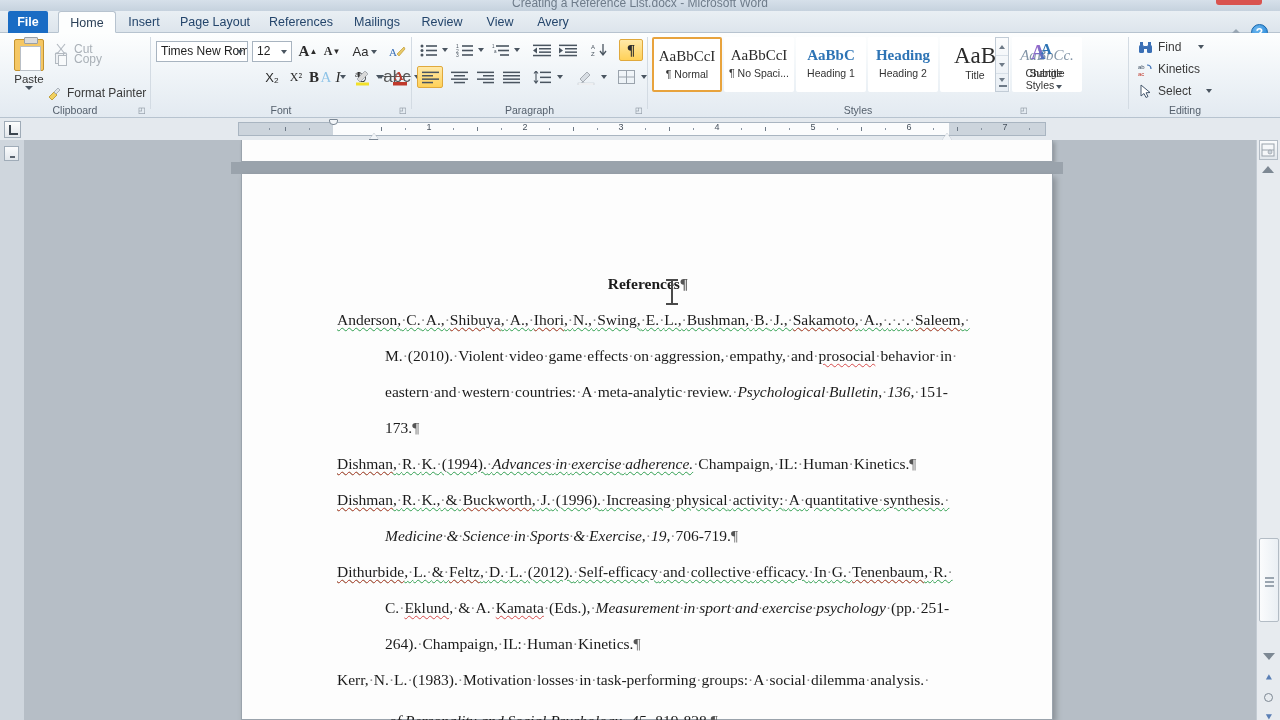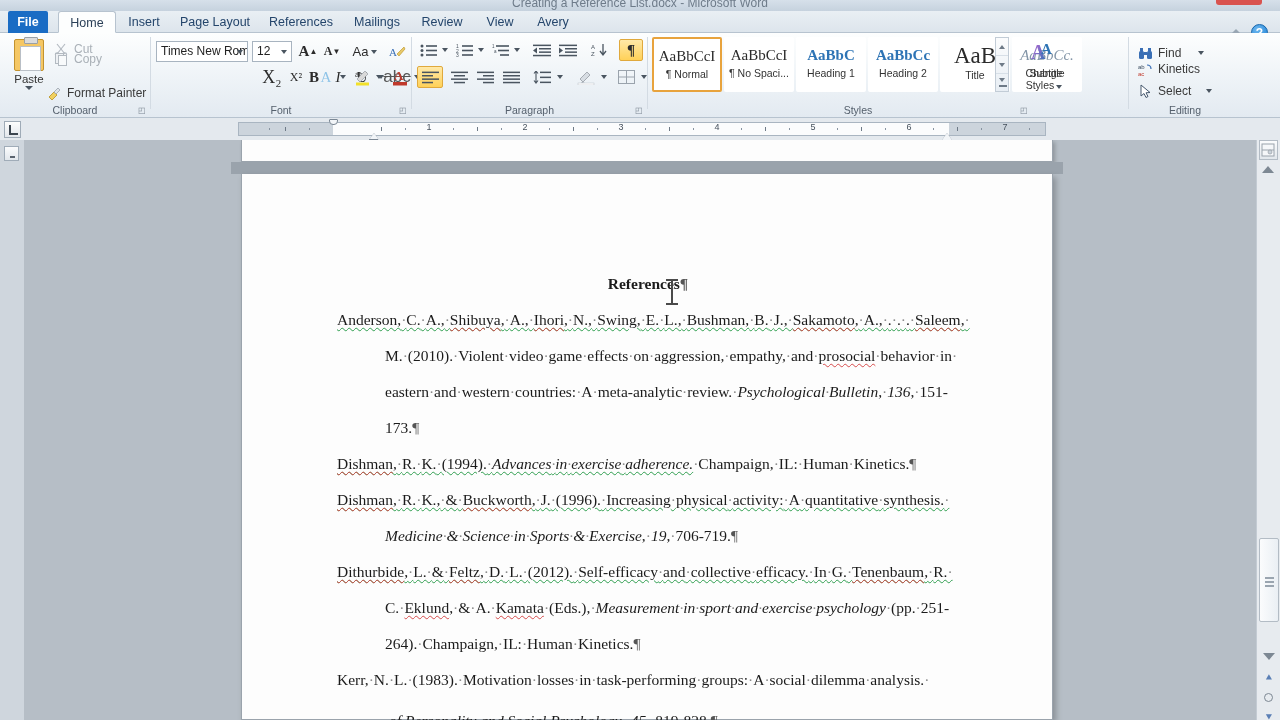--- a/index.html
+++ b/index.html
@@ -453,21 +453,21 @@
         </div>
       <div class="btn" style="left:234px;top:33px;width:24px;height:22px;font-size:17px;text-decoration:line-through;color:#555">
           <span>abc</span>
         </div>
 
       <div class="group-label">Font</div>
       <div class="dialog-launcher">◰</div>
     </div>
 
     <div class="group" style="left:255px;width:160px">
-      <div class="btn" style="left:5px;top:33px;width:24px;height:22px;font-size:18px;font-family:Liberation Serif, serif">
+      <div class="btn" style="left:5px;top:33px;width:24px;height:22px;font-size:13px;font-family:Liberation Sans, sans-serif">
           <span>X₂</span>
         </div>
       <div class="btn" style="left:29px;top:33px;width:24px;height:22px;font-size:12px;font-family:'Liberation Serif',serif">
           <span>X²</span>
         </div>
       <div class="btn" style="left:60px;top:33px;width:22px;height:22px;font-size:15px;color:#8fc4e8;font-family:'Liberation Serif',serif">
           <span>A</span>
         </div>
       <div class="btn" style="left:82px;top:33px;width:11px;height:22px">
           <span class="cb-caret" style="position:static"></span>
@@ -662,21 +662,21 @@
       </div>
       <div class="style-tile" style="left:76px">
         <span class="style-prev">AaBbCcI</span>
         <span class="style-name">¶ No Spaci...</span>
       </div>
       <div class="style-tile" style="left:148px">
         <span class="style-prev" style="color:#2e74b5;font-weight:bold">AaBbC</span>
         <span class="style-name">Heading 1</span>
       </div>
       <div class="style-tile" style="left:220px">
-        <span class="style-prev" style="color:#2e74b5;font-weight:bold">AaBbCc</span>
+        <span class="style-prev" style="color:#2e74b5;font-weight:bold">Heading</span>
         <span class="style-name">Heading 2</span>
       </div>
       <div class="style-tile" style="left:364px">
         <span class="style-prev" style="font-style:italic;color:#8496a8">AaBbCc.</span>
         <span class="style-name">Subtitle</span>
       </div>
       <div class="style-tile" style="left:292px">
         <span class="style-prev" style="font-size:23px;line-height:26px">AaB</span>
         <span class="style-name">Title</span>
       </div>
@@ -708,21 +708,21 @@
         <span>Change</span><br>
         <span>Styles</span><span class="cb-caret" style="position:static;display:inline-block;margin-left:2px"></span>
       </div>
 
       <div class="group-label" style="width:420px">Styles</div>
       <div class="dialog-launcher" style="right:62px">◰</div>
     </div>
     <div class="group-sep" style="left:1128px"></div>
 
     <div class="group g-edit">
-      <div class="cmd-sm" style="left:6px;top:10px;width:84px">
+      <div class="cmd-sm" style="left:6px;top:4px;width:84px">
         <span class="cmd-ico">
           <svg width="15" height="15" viewBox="0 0 15 15">
               <g fill="#3a6fb5">
                 <rect x="1" y="5" width="5" height="8" rx="1.5"></rect>
                 <rect x="9" y="5" width="5" height="8" rx="1.5"></rect>
                 <rect x="6" y="6" width="3" height="3"></rect>
                 <rect x="2" y="2" width="3" height="3.5"></rect>
                 <rect x="10" y="2" width="3" height="3.5"></rect>
               </g>
             </svg>

